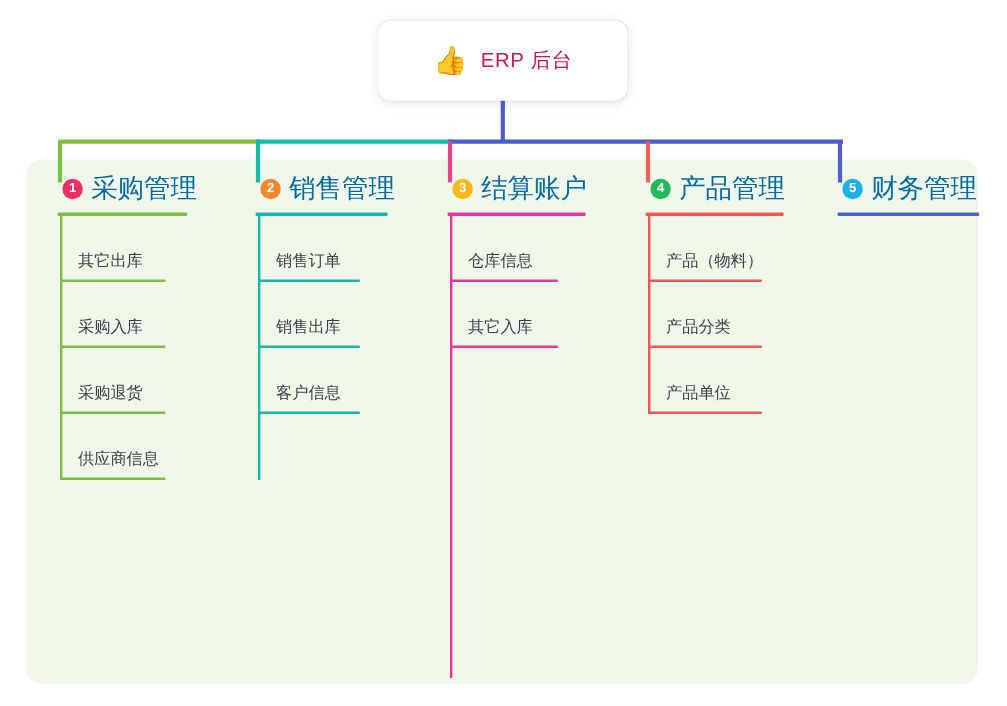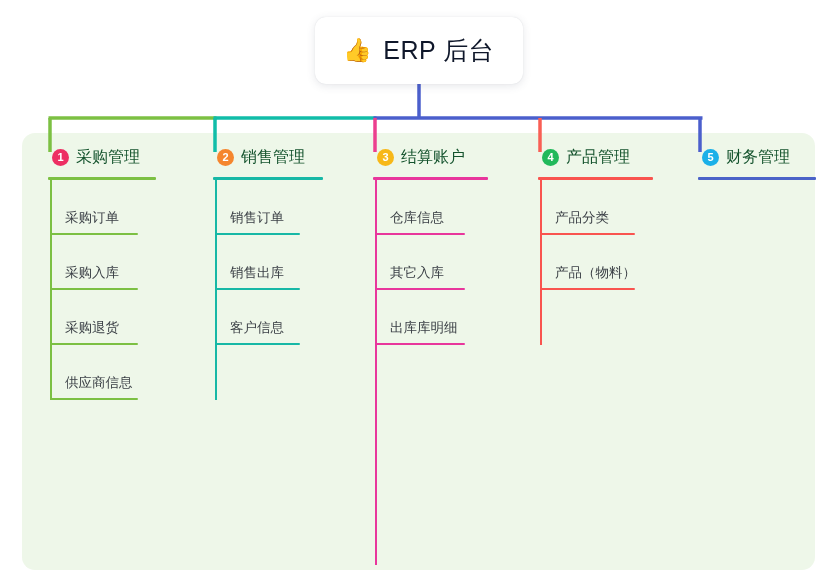--- a/index.html
+++ b/index.html
@@ -37,22 +37,22 @@
     justify-content: center;
     gap: 11px;
     z-index: 6;
   }
   .root-emoji {
     font-size: 23px;
     line-height: 1;
     display: block;
   }
   .root-title {
-    font-size: 25px;
-    color: #0f172a;
+    font-size: 17px;
+    color: #be185d;
     letter-spacing: 0.5px;
     white-space: nowrap;
   }
 
   
   .panel {
     position: absolute;
     left: 22px;
     top: 133px;
     width: 793px;
@@ -97,22 +97,22 @@
     height: 17px;
     border-radius: 50%;
     color: #ffffff;
     font-size: 11px;
     line-height: 17px;
     text-align: center;
     font-weight: bold;
     flex: 0 0 auto;
   }
   .col-title {
-    font-size: 16px;
-    color: #14532d;
+    font-size: 22px;
+    color: #0369a1;
     white-space: nowrap;
   }
   .head-rule {
     height: 3px;
     margin-top: 8px;
     border-radius: 1px;
   }
 
   .items {
     position: relative;
@@ -171,21 +171,21 @@
   <div class="columns">
       <div class="col" style="left: 38px; width: 130px;">
         <div class="col-head">
           <span class="badge" style="background: rgb(237, 47, 99);">1</span>
           <span class="col-title">采购管理</span>
         </div>
         <div class="head-rule" style="background: rgb(124, 192, 67); width: 108px; margin-left: 10px;"></div>
         <div class="items" style="height: 220px;">
           <div class="trunk" style="background: rgb(124, 192, 67); height: 220px;"></div>
           <div class="item">
-            <span class="item-label">采购订单</span>
+            <span class="item-label">其它出库</span>
             <div class="item-rule" style="background: rgb(124, 192, 67); width: 88px;"></div>
           </div>
           <div class="item">
             <span class="item-label">采购入库</span>
             <div class="item-rule" style="background: rgb(124, 192, 67); width: 88px;"></div>
           </div>
           <div class="item">
             <span class="item-label">采购退货</span>
             <div class="item-rule" style="background: rgb(124, 192, 67); width: 88px;"></div>
           </div>
@@ -226,40 +226,40 @@
         <div class="items" style="height: 385px;">
           <div class="trunk" style="background: rgb(232, 54, 156); height: 385px;"></div>
           <div class="item">
             <span class="item-label">仓库信息</span>
             <div class="item-rule" style="background: rgb(232, 54, 156); width: 90px;"></div>
           </div>
           <div class="item">
             <span class="item-label">其它入库</span>
             <div class="item-rule" style="background: rgb(232, 54, 156); width: 90px;"></div>
           </div>
-          <div class="item">
-            <span class="item-label">出库库明细</span>
-            <div class="item-rule" style="background: rgb(232, 54, 156); width: 90px;"></div>
-          </div>
         </div>
       </div>
       <div class="col" style="left: 528px; width: 135px;">
         <div class="col-head">
           <span class="badge" style="background: rgb(33, 185, 91);">4</span>
           <span class="col-title">产品管理</span>
         </div>
         <div class="head-rule" style="background: rgb(249, 84, 79); width: 115px; margin-left: 10px;"></div>
         <div class="items" style="height: 165px;">
           <div class="trunk" style="background: rgb(249, 84, 79); height: 165px;"></div>
           <div class="item">
+            <span class="item-label">产品（物料）</span>
+            <div class="item-rule" style="background: rgb(249, 84, 79); width: 95px;"></div>
+          </div>
+          <div class="item">
             <span class="item-label">产品分类</span>
             <div class="item-rule" style="background: rgb(249, 84, 79); width: 95px;"></div>
           </div>
           <div class="item">
-            <span class="item-label">产品（物料）</span>
+            <span class="item-label">产品单位</span>
             <div class="item-rule" style="background: rgb(249, 84, 79); width: 95px;"></div>
           </div>
         </div>
       </div>
       <div class="col" style="left: 688px; width: 130px;">
         <div class="col-head">
           <span class="badge" style="background: rgb(26, 176, 232);">5</span>
           <span class="col-title">财务管理</span>
         </div>
         <div class="head-rule" style="background: rgb(75, 99, 200); width: 118px; margin-left: 10px;"></div>

